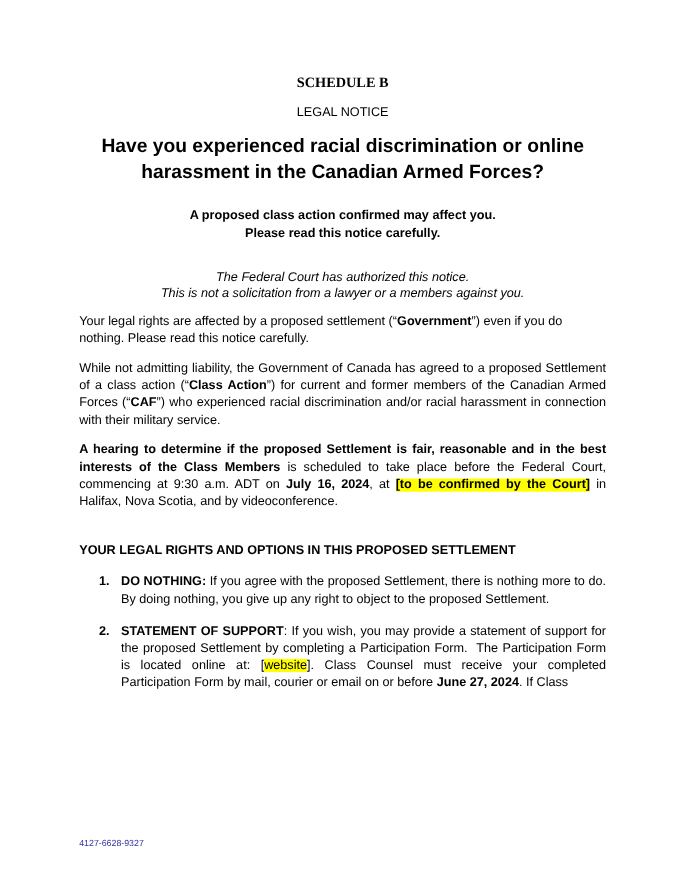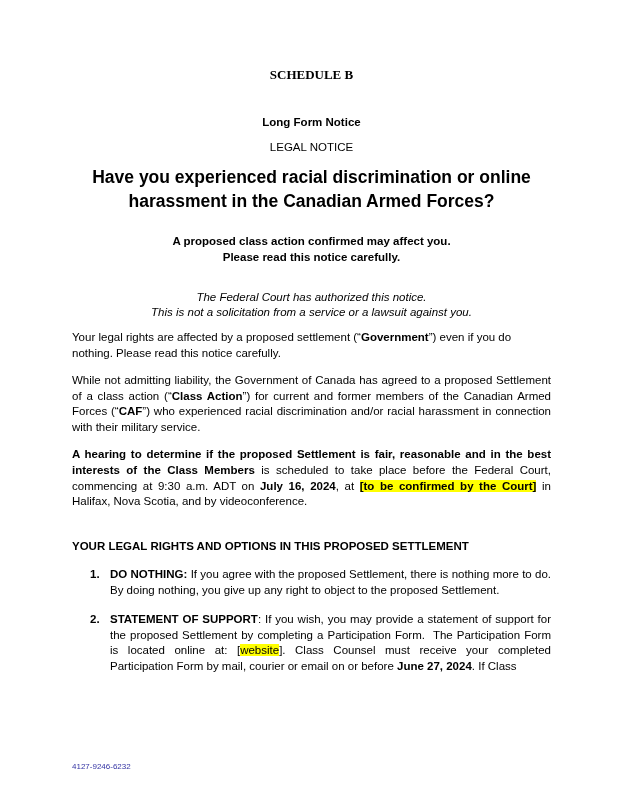--- a/index.html
+++ b/index.html
@@ -85,34 +85,33 @@
     color:var(--footer-color);
   }
 </style>
 </head>
 <body>
 
 <div class="page">
 
   <div class="schedule">SCHEDULE B</div>
 
-  <div class="subtitle subtitle1 bold">Long Form Notice</div>
 
   <div class="subtitle subtitle2">LEGAL NOTICE</div>
 
   <h1 class="title">Have you experienced racial discrimination or online harassment in the Canadian Armed Forces?</h1>
 
   <div class="center-block affect">
     <div>A proposed class action confirmed may affect you.</div>
     <div>Please read this notice carefully.</div>
   </div>
 
   <div class="center-block authorized">
     <div>The Federal Court has authorized this notice.</div>
-    <div>This is not a solicitation from a service or a lawsuit against you.</div>
+    <div>This is not a solicitation from a lawyer or a members against you.</div>
   </div>
 
   <p class="para first"><span>Your legal rights are affected by a proposed settlement (“</span><span class="b">Government</span><span>”) even if you do nothing. Please read this notice carefully.</span></p>
 
   <p class="para justify"><span>While not admitting liability, the Government of Canada has agreed to a proposed Settlement of a class action (“</span><span class="b">Class Action</span><span>”) for current and former members of the Canadian Armed Forces (“</span><span class="b">CAF</span><span>”) who experienced racial discrimination and/or racial harassment in connection with their military service.</span></p>
 
 
   <p class="para justify"><span class="b">A hearing to determine if the proposed Settlement is fair, reasonable and in the best interests of the Class Members</span><span> is scheduled to take place before the Federal Court, commencing at 9:30 a.m. ADT on </span><span class="b">July 16, 2024</span><span>, at </span><span class="b hl">[to be confirmed by the Court]</span><span> in Halifax, Nova Scotia, and by videoconference.</span></p>
 
   <div class="section-heading">YOUR LEGAL RIGHTS AND OPTIONS IN THIS PROPOSED SETTLEMENT</div>
@@ -121,15 +120,15 @@
     <div class="list-item">
       <span class="num">1.</span>
       <span class="item-text justify"><span class="b">DO NOTHING:</span><span> If you agree with the proposed Settlement, there is nothing more to do. By doing nothing, you give up any right to object to the proposed Settlement.</span></span>
     </div>
     <div class="list-item">
       <span class="num">2.</span>
       <span class="item-text justify"><span class="b">STATEMENT OF SUPPORT</span><span>: If you wish, you may provide a statement of support for the proposed Settlement by completing a Participation Form.&nbsp; The Participation Form is located online at: [</span><span class="hl">website</span><span>]. Class Counsel must receive your completed Participation Form by mail, courier or email on or before </span><span class="b">June 27, 2024</span><span>. If Class</span></span>
     </div>
   </div>
 
-  <div class="footer">4127-9246-6232</div>
+  <div class="footer">4127-6628-9327</div>
 
 </div>
 
 </body></html>

